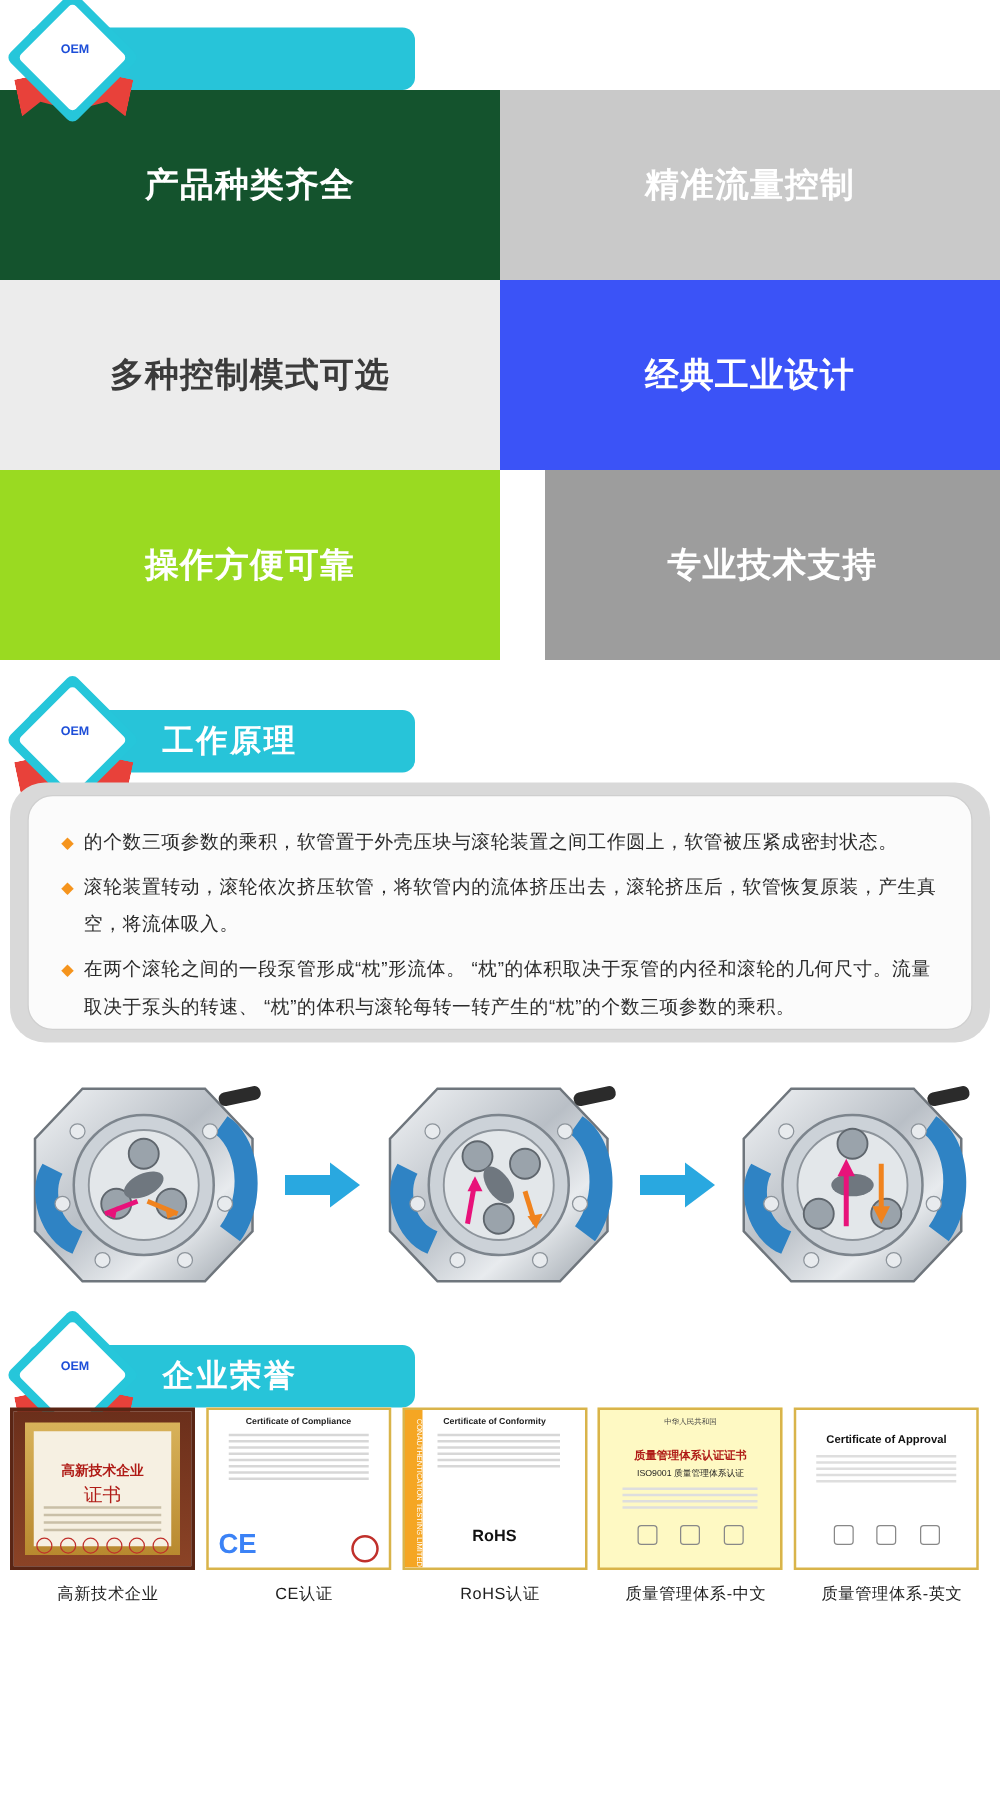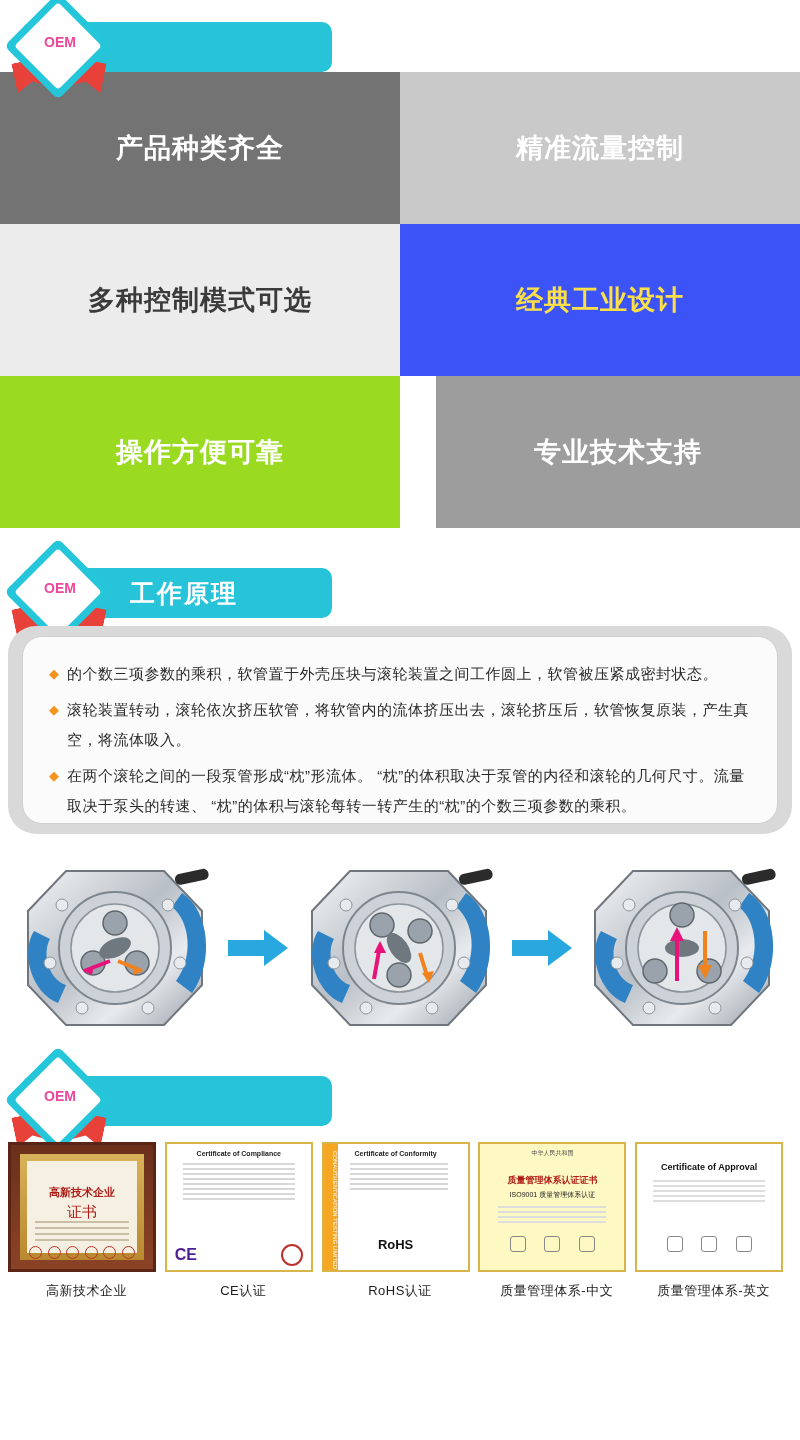--- a/index.html
+++ b/index.html
@@ -64,23 +64,23 @@
     background: #ffffff;
     transform: rotate(45deg);
     border-radius: 4px;
   }
   .ribbon .oem {
     position: absolute;
     left: 0;
     top: 26px;
     width: 104px;
     text-align: center;
-    font-size: 14px;
+    font-size: 10px;
     font-weight: bold;
-    color: #ec4899;
+    color: #1d4ed8;
     z-index: 5;
   }
   .ribbon .tail-l, .ribbon .tail-r {
     position: absolute;
     top: 52px;
     width: 34px;
     height: 30px;
     background: #e8413a;
   }
   .ribbon .tail-l {
@@ -102,24 +102,24 @@
     width: 800px;
   }
   .adv-cell {
     display: flex;
     align-items: center;
     justify-content: center;
     font-size: 27px;
     font-weight: bold;
     letter-spacing: 1px;
   }
-  .adv-cell.c-orange { background: #737373; color: #ffffff; }
+  .adv-cell.c-orange { background: #14532d; color: #ffffff; }
   .adv-cell.c-gray   { background: #c9c9c9; color: #ffffff; }
   .adv-cell.c-light  { background: #ececec; color: #3b3b3b; }
-  .adv-cell.c-blue   { background: #3b53f7; color: #fde047; }
+  .adv-cell.c-blue   { background: #3b53f7; color: #ffffff; }
   .adv-cell.c-green  { background: #9ada21; color: #ffffff; }
   .adv-cell.c-gray2  { background: #9d9d9d; color: #ffffff; margin-left: 36px; }
 
   
   .principle-wrap {
     position: relative;
     width: 800px;
     height: 230px;
   }
   .principle-outer {
@@ -177,21 +177,20 @@
   
   .honors {
     display: flex;
     justify-content: space-between;
     padding: 0 8px;
     width: 800px;
   }
   .honor {
     width: 172px;
     text-align: center;
-    margin-top: 16px;
   }
   .honor .frame {
     width: 148px;
     height: 130px;
     position: relative;
     overflow: hidden;
   }
   .honor .caption {
     font-size: 13px;
     color: #1d1d1d;
@@ -208,21 +207,21 @@
   .cert-a .gx2 { position:absolute; left:0; right:0; top:58px; text-align:center; font-size:15px; color:#b01c17;}
   .cert-a .lines { position:absolute; left:24px; right:24px; top:76px; }
   .cert-a .lines i { display:block; height:2px; background:#c9bfa7; margin-bottom:4px; }
   .cert-a .seals { position:absolute; left:18px; right:18px; bottom:10px; display:flex; justify-content:space-between; }
   .cert-a .seals b { width:13px; height:13px; border:1px solid #c0302b; border-radius:50%; display:block;}
 
   .cert-b { background:#ffffff; border:2px solid #d9b44a; }
   .cert-b .hdr { margin-top:6px; font-size:7px; font-weight:bold; color:#222; }
   .cert-b .lines { margin-top:6px; padding:0 16px; }
   .cert-b .lines i { display:block; height:2px; background:#d7d7d7; margin-bottom:3px; }
-  .cert-b .ce { position:absolute; left:8px; bottom:6px; font-size:16px; font-weight:bold; color:#4c1d95; }
+  .cert-b .ce { position:absolute; left:8px; bottom:6px; font-size:22px; font-weight:bold; color:#3b82f6; }
   .cert-b .stamp { position:absolute; right:8px; bottom:4px; width:22px; height:22px; border:2px solid #c0302b; border-radius:50%; }
 
   .cert-c { background:#ffffff; border:2px solid #d9b44a; }
   .cert-c .side { position:absolute; left:0; top:0; bottom:0; width:14px; background:#f5a623; color:#fff; font-size:6px; writing-mode: vertical-rl; text-align:center; padding-top:6px;}
   .cert-c .hdr { margin-top:6px; font-size:7px; font-weight:bold; color:#222; }
   .cert-c .lines { margin-top:6px; padding:0 20px 0 26px; }
   .cert-c .lines i { display:block; height:2px; background:#d7d7d7; margin-bottom:3px; }
   .cert-c .rohs { position:absolute; left:0; right:0; bottom:18px; text-align:center; font-size:13px; font-weight:bold; color:#111; }
 
   .cert-d { background:#fef9c3; border:2px solid #d9b44a; }
@@ -395,20 +394,21 @@
     <rect x="160" y="22" width="34" height="11" rx="5" fill="#2b2b2b" transform="rotate(-12 160 22)"></rect>
     <path d="M96,128 L96,80" stroke="#e8127a" stroke-width="4" fill="none"></path>
     <polygon points="96,74 89,88 103,88" fill="#e8127a"></polygon>
     <path d="M124,78 L124,120" stroke="#f0831e" stroke-width="4" fill="none"></path>
     <polygon points="124,126 117,112 131,112" fill="#f0831e"></polygon>
   </svg>
 </div>
 
 <div class="section-head" style="margin-top:6px;">
   <div class="banner-bar"></div>
+  <div class="banner-title">企业荣誉</div>
   <div class="ribbon">
     <div class="tail-l"></div>
     <div class="tail-r"></div>
     <div class="diamond"></div>
     <div class="diamond-inner"></div>
     <div class="oem">OEM</div>
   </div>
 </div>
 
 <div class="honors">

